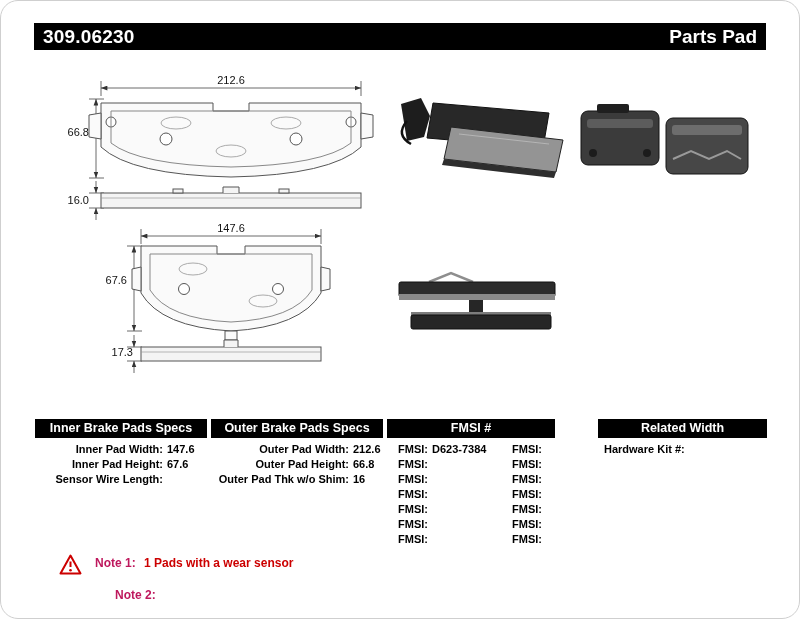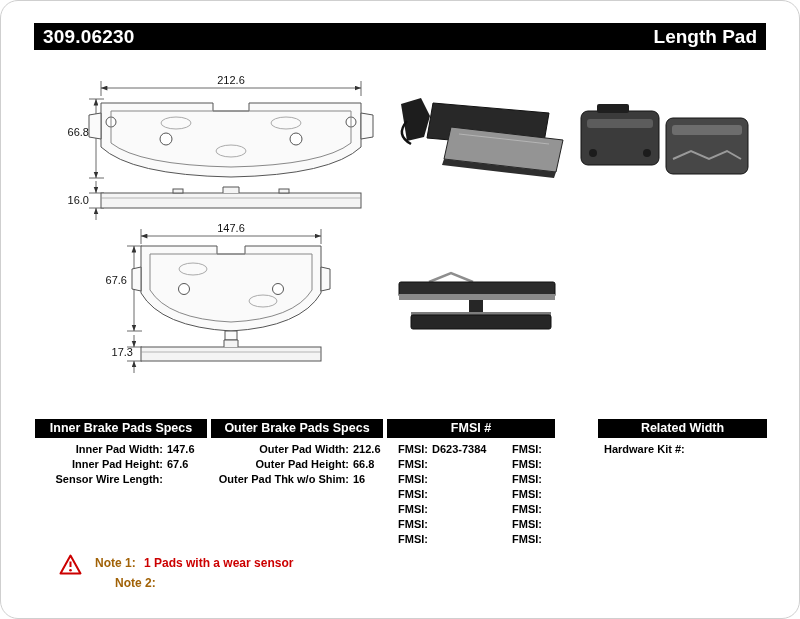--- a/index.html
+++ b/index.html
@@ -34,32 +34,32 @@
   .spec-label{display:inline-block;text-align:right;}
   .inner-col .spec-label{width:128px;}
   .outer-col .spec-label{width:138px;}
   .spec-value{margin-left:4px;}
   .fmsi-row{display:flex;height:15px;line-height:15px;white-space:nowrap;}
   .fmsi-cell-left{width:110px;}
   .fmsi-cell-left .spec-label{width:36px;}
   .fmsi-cell-right .spec-label{width:40px;}
   .related-col .spec-row{padding-left:6px;}
   
-  .note-label{position:absolute;font-size:12px;font-weight:bold;color:#a16207;}
+  .note-label{position:absolute;font-size:12px;font-weight:bold;color:#be185d;}
   .note-red{position:absolute;font-size:12px;font-weight:bold;color:#cc0000;}
   .warn-icon{position:absolute;}
 </style>
 </head>
 <body>
 
 <div class="page">
 
   <div class="topbar">
     <span class="part-number">309.06230</span>
-    <span class="product-type">Length Pad</span>
+    <span class="product-type">Parts Pad</span>
   </div>
 
   <div class="drawing-layer">
     <svg width="800" height="360" viewBox="0 55 800 360">
       <defs>
         <marker id="arrE" markerWidth="9" markerHeight="7" refX="8" refY="3" orient="auto">
           <path d="M0,0 L8,3 L0,6 Z" fill="#333"></path>
         </marker>
         <marker id="arrS" markerWidth="9" markerHeight="7" refX="0" refY="3" orient="auto">
           <path d="M8,0 L0,3 L8,6 Z" fill="#333"></path>
@@ -255,16 +255,16 @@
     </div>
   </div>
 
   <svg class="warn-icon" style="left:58px;top:553px;" width="23" height="21" viewBox="0 0 23 21">
     <polygon points="11.5,1.5 21.5,19.5 1.5,19.5" fill="none" stroke="#cc0000" stroke-width="2" stroke-linejoin="round"></polygon>
     <line x1="11.5" y1="7.5" x2="11.5" y2="13" stroke="#cc0000" stroke-width="2"></line>
     <circle cx="11.5" cy="16.2" r="1.3" fill="#cc0000"></circle>
   </svg>
   <span class="note-label" style="left:94px;top:555px;">Note 1:</span>
   <span class="note-red" style="left:143px;top:555px;">1 Pads with a wear sensor</span>
-  <span class="note-label" style="left:94px;top:575px;padding-left:20px;">Note 2:</span>
+  <span class="note-label" style="left:94px;top:587px;padding-left:20px;">Note 2:</span>
   <span class="note-label" style="left:143px;top:575px;"></span>
 
 </div>
 
 </body></html>

